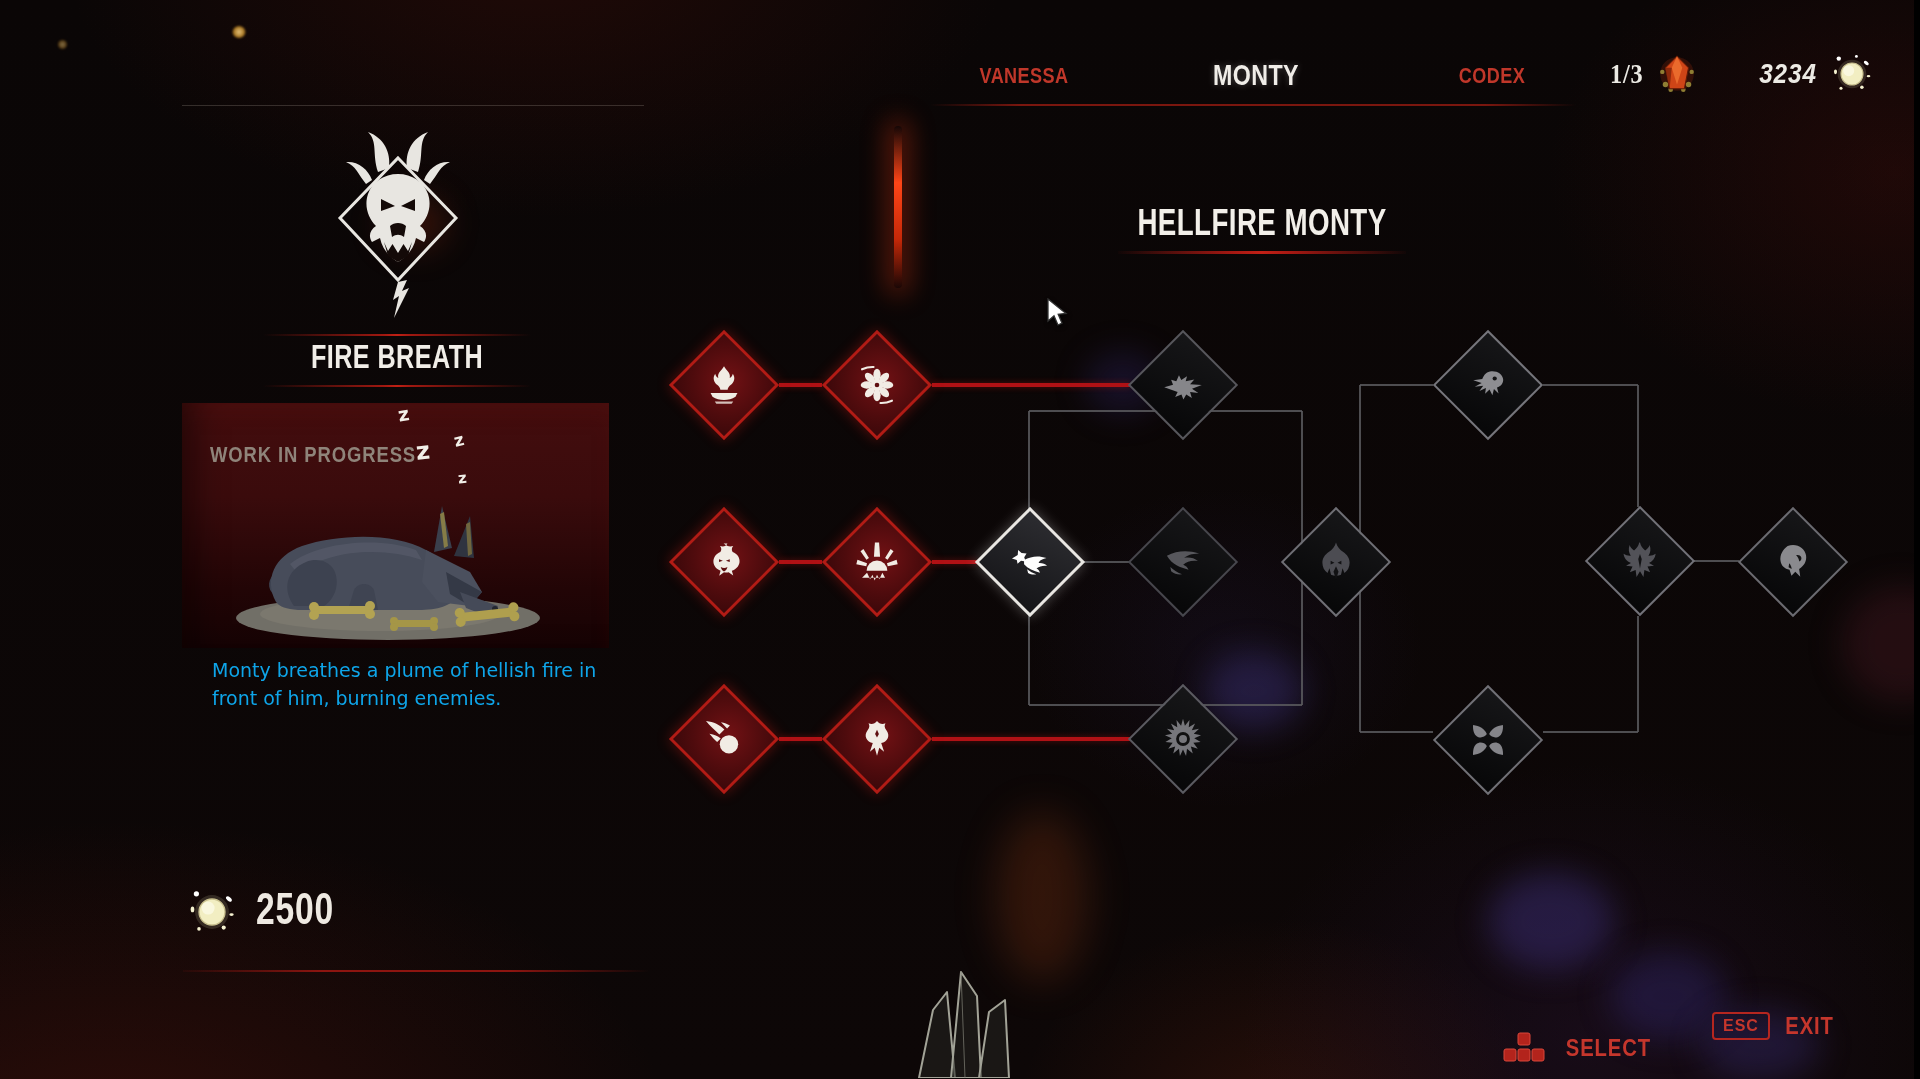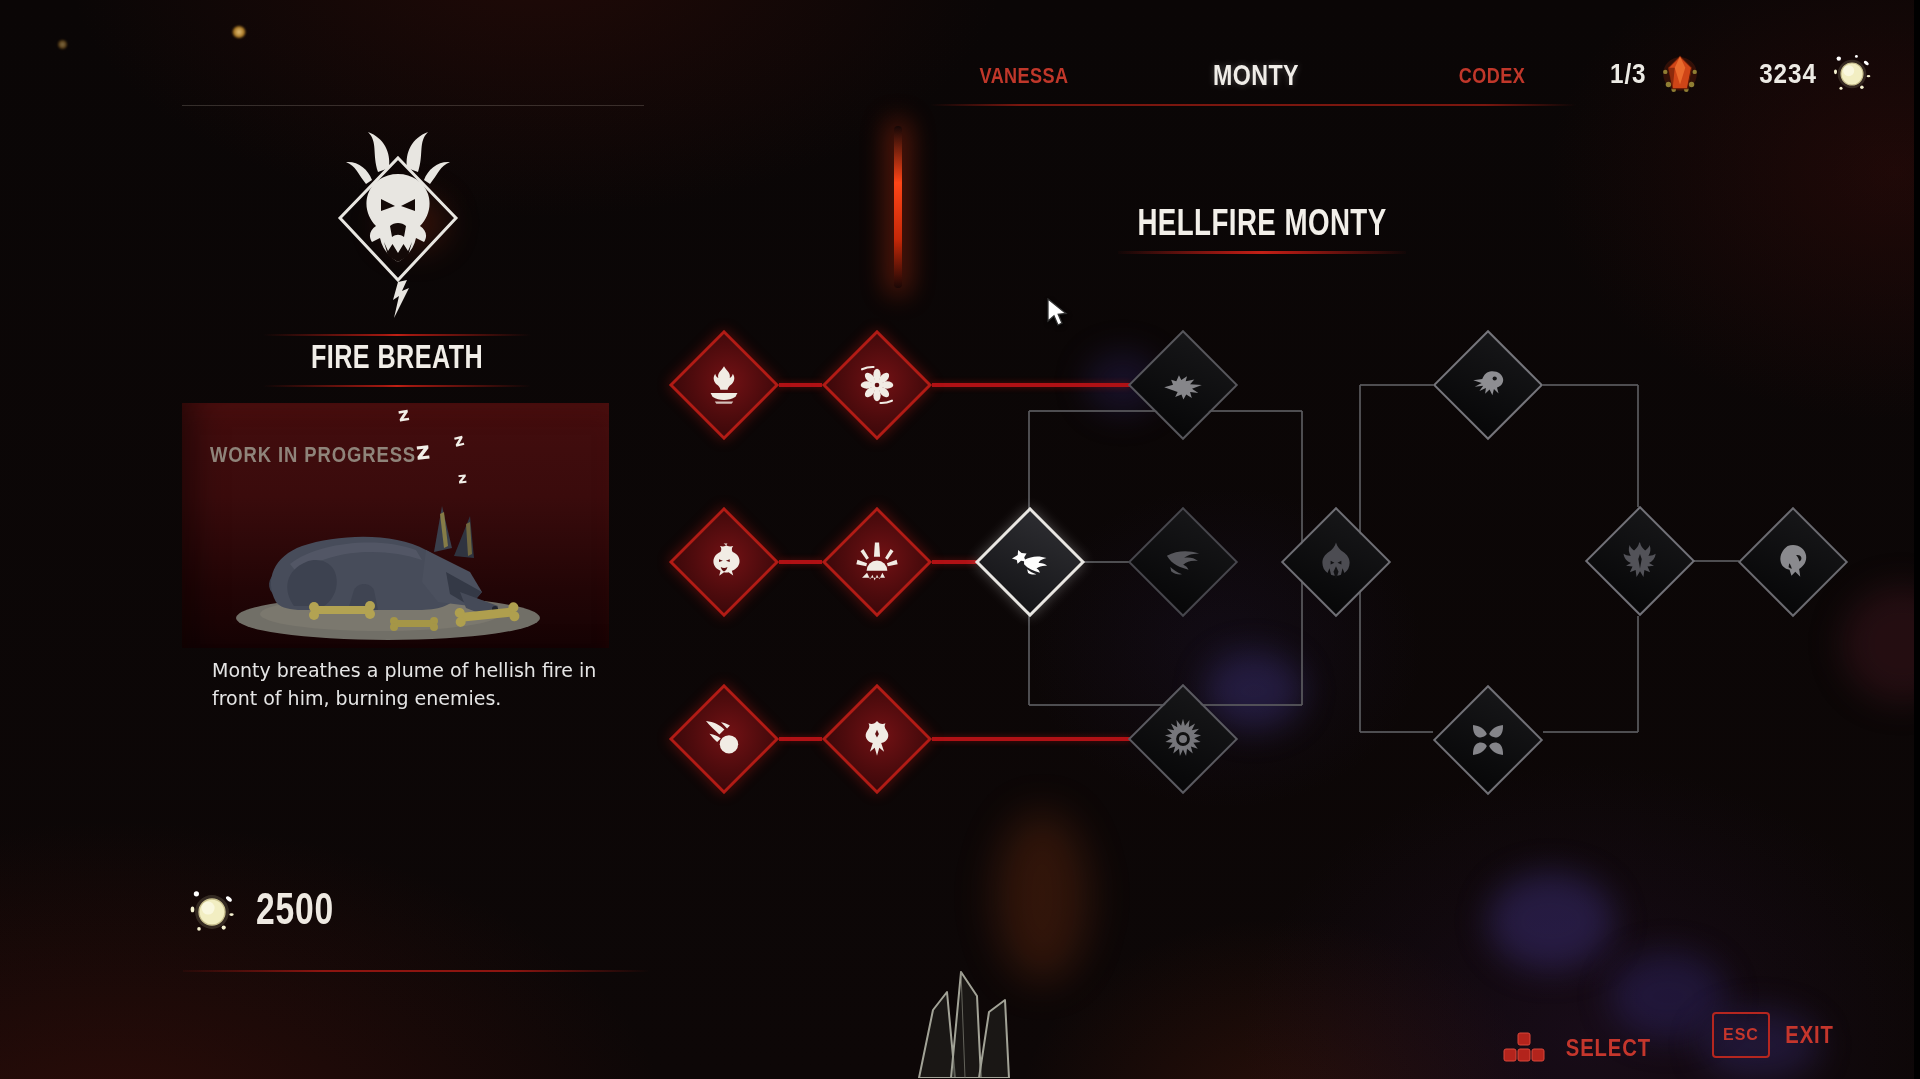--- a/index.html
+++ b/index.html
@@ -39,43 +39,43 @@
     background:linear-gradient(90deg,rgba(130,18,12,0),rgba(150,26,16,.8) 14%,rgba(150,26,16,.8) 86%,rgba(130,18,12,0));}
   .tab{position:absolute;top:58px;height:34px;display:flex;align-items:center;justify-content:center;
        font-weight:bold;font-size:21px;letter-spacing:.5px;color:#c0372a;cursor:pointer;
        transform:scale(.86,1.08);}
   .tab.active{font-size:27px;color:#f0ede8;text-shadow:0 0 8px rgba(255,255,255,.25);}
   .t1{left:958px;width:132px;}
   .t2{left:1186px;width:140px;}
   .t3{left:1432px;width:120px;}
   .res{position:absolute;top:52px;height:44px;display:flex;align-items:center;gap:10px;}
   .res .num{font-weight:bold;font-size:27px;color:#eceae4;letter-spacing:1px;transform:scale(.9,1.05);}
-  .res-sp{left:1608px;}
-  .res-cur{left:1756px;}
+  .res-sp{left:1608px;font-family:Liberation Serif, serif;}
+  .res-cur{left:1756px;font-style:italic;}
   
   .emblem{left:320px;top:130px;}
   .fb-line{position:absolute;height:2px;
     background:linear-gradient(90deg,rgba(120,16,12,0),#a01810 45%,#c02014 50%,#a01810 55%,rgba(120,16,12,0));}
   .fb-top{left:263px;top:334px;width:268px;}
   .fb-bot{left:263px;top:385px;width:268px;}
   .ability-title{left:238px;top:340px;width:318px;text-align:center;font-size:30px;font-weight:bold;
     color:#f1eee8;letter-spacing:.5px;transform:scale(.84,1.1);}
   .preview{left:182px;top:403px;width:427px;height:245px;overflow:hidden;
     background:linear-gradient(180deg,#440d0e 0%,#3a0b0c 38%,#220506 76%,#160304 100%);
     box-shadow:inset 26px 0 38px -22px rgba(0,0,0,.65), inset 0 14px 30px -18px rgba(120,25,18,.5);}
   .wip{position:absolute;left:28px;top:40px;font-weight:bold;font-size:21px;color:#8f847a;
     letter-spacing:1px;transform:scale(.88,1.05);transform-origin:left;}
   .zz{position:absolute;color:#f2efe8;font-family:"DejaVu Sans",sans-serif;font-weight:bold;}
   .z1{left:216px;top:0px;font-size:19px;transform:rotate(-10deg);}
   .z2{left:234px;top:34px;font-size:24px;transform:rotate(-6deg);}
   .z3{left:272px;top:27px;font-size:17px;transform:rotate(-14deg);}
   .z4{left:276px;top:66px;font-size:15px;transform:rotate(-6deg);}
   .dog{position:absolute;left:16px;bottom:4px;}
   .desc{left:212px;top:656px;width:404px;font-family:"DejaVu Sans",sans-serif;font-size:19px;
-    line-height:1.48;color:#e5e5e5;}
+    line-height:1.48;color:#0ea5e9;}
   .cost-row{left:186px;top:886px;height:54px;display:flex;align-items:flex-start;}
   .cost-num{font-weight:bold;font-size:41px;color:#eee9e2;letter-spacing:1px;margin-left:18px;
     transform:scale(.82,1.06);transform-origin:left;}
   .buy-btn{position:absolute;left:403px;top:888px;display:flex;align-items:center;gap:16px;cursor:pointer;}
   .buy-label{font-weight:bold;font-size:30px;color:#f0ebe4;transform:scale(.85,1.08);}
   .cost-line{left:183px;top:970px;width:467px;height:2px;
     background:linear-gradient(90deg,rgba(140,20,14,.1),#8d1510 30%,#8d1510 70%,rgba(140,20,14,0));}
   
   .tree-title{left:1082px;top:204px;width:360px;text-align:center;font-weight:bold;font-size:33px;
     color:#f2efe9;letter-spacing:.5px;transform:scale(.84,1.1);z-index:2;}
@@ -96,21 +96,21 @@
   .node.selected{border:3px solid #e9e7e3;color:#fdfdfd;
     background:linear-gradient(160deg,#2c2c30,#151518);
     box-shadow:0 0 14px rgba(255,255,255,.28);}
   .node.locked{border:2px solid #46464b;color:#6a6a6e;
     background:linear-gradient(160deg,#161618,#070708);}
   
   .hint{position:absolute;display:flex;align-items:center;gap:12px;}
   .hint-select{left:1502px;top:1032px;}
   .hint-exit{left:1712px;top:1012px;}
   .hint .lbl{font-weight:bold;font-size:23px;color:#c5362c;letter-spacing:1px;transform:scale(.88,1.05);}
-  .esc-box{border:2px solid #b5261f;border-radius:4px;padding:12px 9px;font-weight:bold;font-size:16px;
+  .esc-box{border:2px solid #b5261f;border-radius:4px;padding:3px 9px;font-weight:bold;font-size:16px;
     color:#c5362c;letter-spacing:1px;}
   .cursor{left:1046px;top:298px;z-index:9;filter:drop-shadow(1px 2px 2px rgba(0,0,0,.8));}
 </style>
 </head>
 <body>
 
 <div class="stage">
 
   <div class="abs bg-grad"></div>
   <div class="blob b1"></div>

